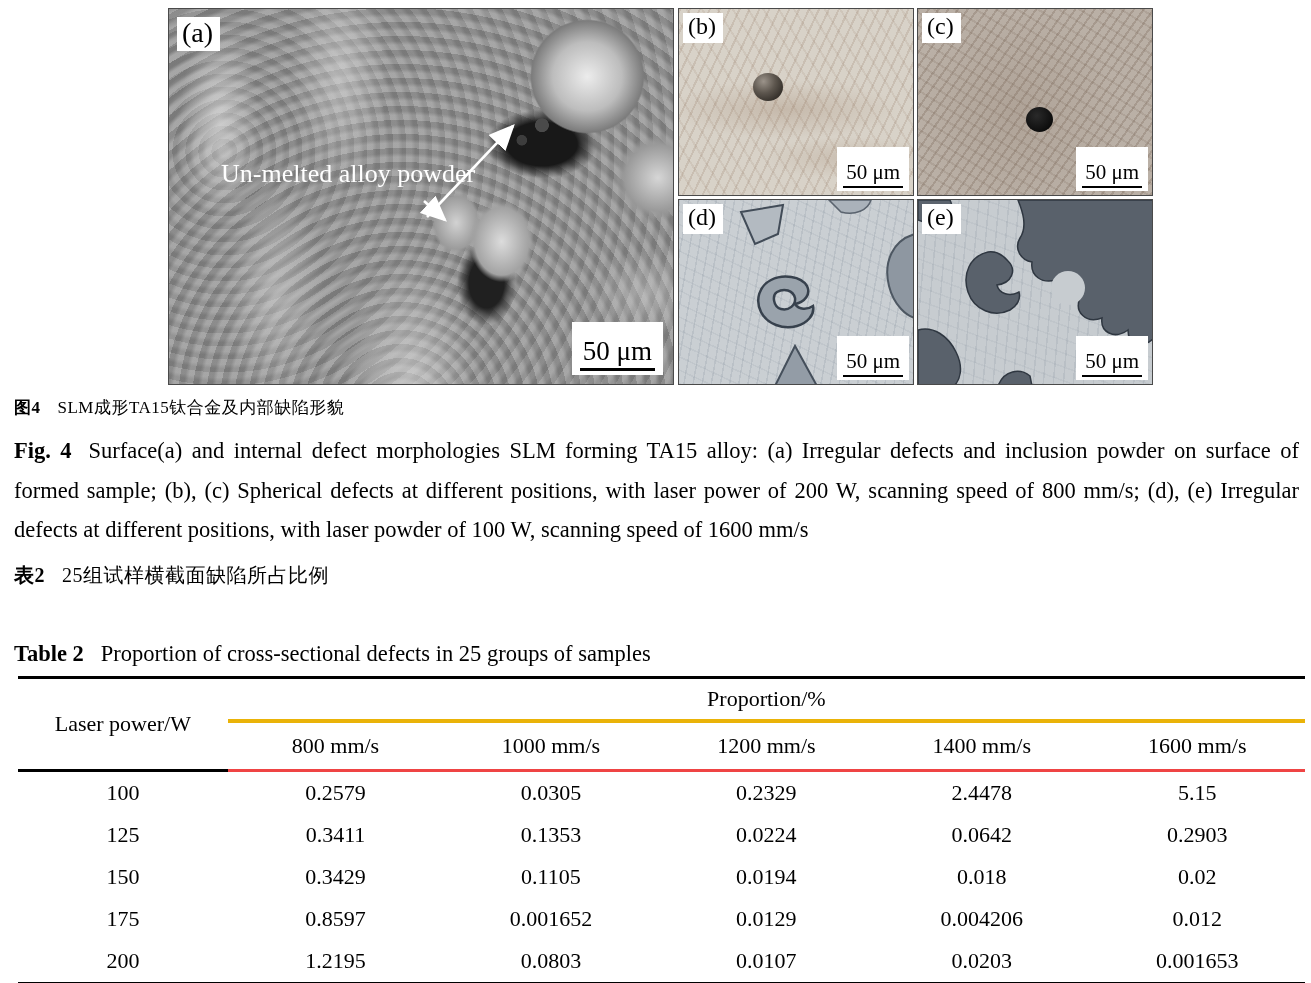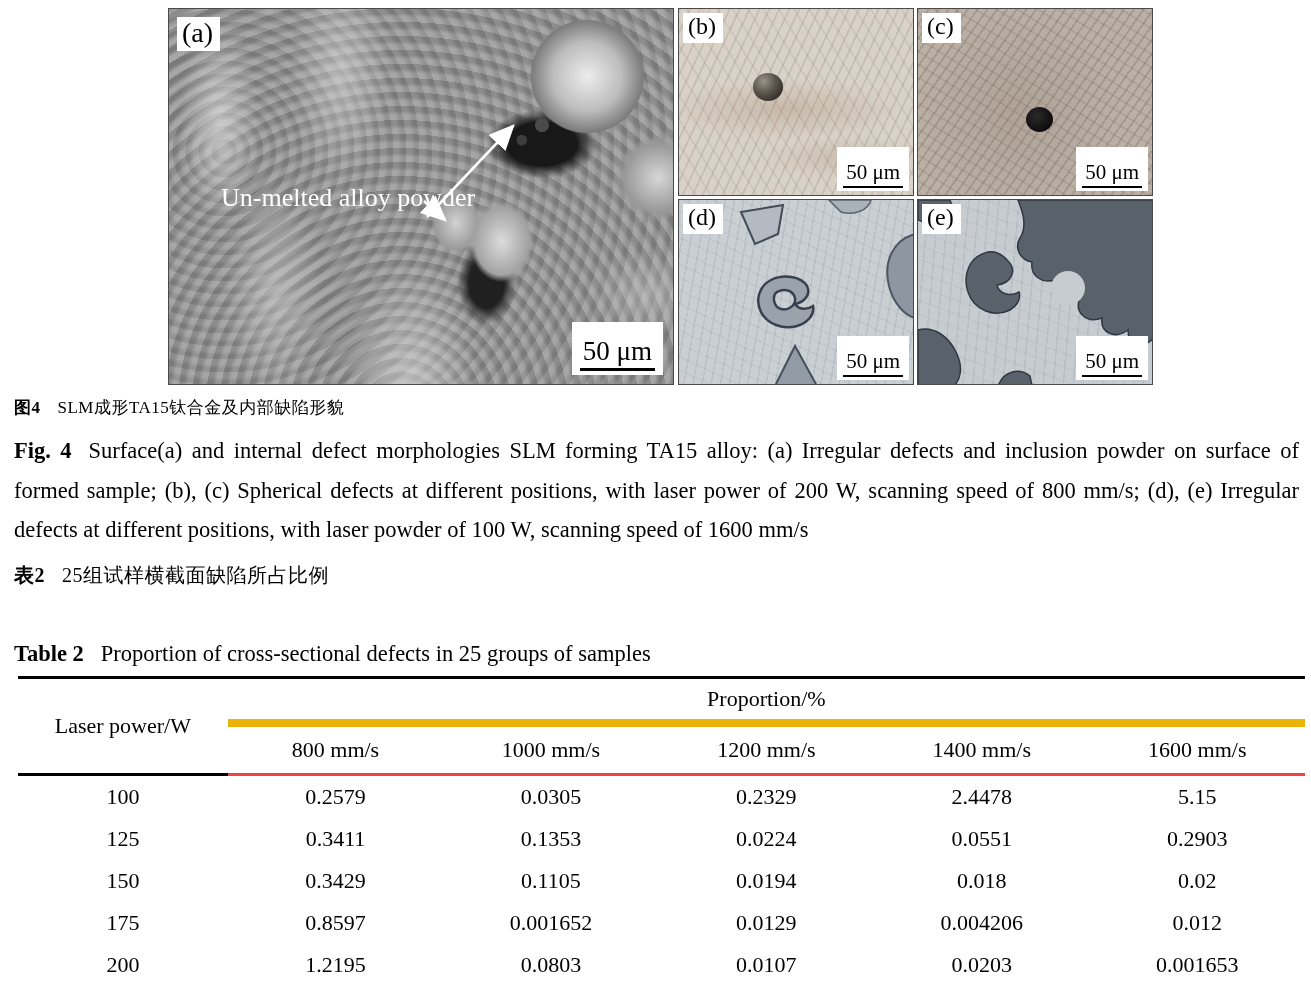--- a/index.html
+++ b/index.html
@@ -39,21 +39,21 @@
       radial-gradient(ellipse 70px 150px at 21% 76%, rgba(218,218,218,.45), rgba(0,0,0,0) 70%),
       radial-gradient(ellipse 92px 185px at 48% 100%, rgba(228,228,228,.55), rgba(0,0,0,0) 70%),
       radial-gradient(ellipse 88px 62px at 95% 76%, rgba(212,212,212,.4), rgba(0,0,0,0) 70%),
       repeating-radial-gradient(circle at 46% 108%, rgba(255,255,255,.14) 0 5px, rgba(40,40,40,.10) 9px 14px),
       repeating-radial-gradient(circle at 11% 38%, rgba(255,255,255,.10) 0 5px, rgba(30,30,30,.08) 9px 13px);
   }
   .panel-a .panel-label{left:8px;top:8px;font-size:28px;}
   .panel-a .scalebox{right:10px;bottom:9px;font-size:27px;}
   .panel-a .scaletext{border-bottom-width:3px;}
   .sem-annotation{
-    position:absolute;left:52px;top:174px;color:#fff;font-size:26px;z-index:5;white-space:nowrap;
+    position:absolute;left:52px;top:150px;color:#fff;font-size:26px;z-index:5;white-space:nowrap;
   }
   .arrow-overlay{position:absolute;left:0;top:0;z-index:4;}
 
   
   .panel-b{
     left:678px;top:8px;width:236px;height:188px;background-color:#d8d2c8;
     background-image:
       radial-gradient(ellipse 165px 42px at 45% 54%, rgba(150,120,95,.28), rgba(0,0,0,0) 70%),
       radial-gradient(ellipse 120px 30px at 72% 80%, rgba(150,120,95,.22), rgba(0,0,0,0) 70%),
       repeating-linear-gradient(115deg, rgba(143,114,92,.20) 0 2px, rgba(0,0,0,0) 2px 9px),
@@ -108,21 +108,21 @@
   table.defects{
     position:absolute;left:18px;top:676px;width:1287px;
     border-collapse:collapse;table-layout:fixed;
     border-top:3px solid #000;border-bottom:3px solid #000;
     font-size:22px;
   }
   table.defects th,table.defects td{
     font-weight:normal;text-align:center;vertical-align:middle;padding:0;
   }
   th.laser{border-bottom:3px solid #000;}
-  th.prop{height:40px;border-bottom:8px solid #eab308;}
+  th.prop{height:40px;border-bottom:4px solid #eab308;}
   tr.speeds th{height:46px;border-bottom:3px solid #ef4444;}
   table.defects tbody td{height:42px;}
 </style>
 </head>
 <body>
 
 <div class="page">
 
   <div class="figure-area">
 
@@ -237,21 +237,21 @@
         <td>0.0305</td>
         <td>0.2329</td>
         <td>2.4478</td>
         <td>5.15</td>
       </tr>
       <tr>
         <td>125</td>
         <td>0.3411</td>
         <td>0.1353</td>
         <td>0.0224</td>
-        <td>0.0551</td>
+        <td>0.0642</td>
         <td>0.2903</td>
       </tr>
       <tr>
         <td>150</td>
         <td>0.3429</td>
         <td>0.1105</td>
         <td>0.0194</td>
         <td>0.018</td>
         <td>0.02</td>
       </tr>

